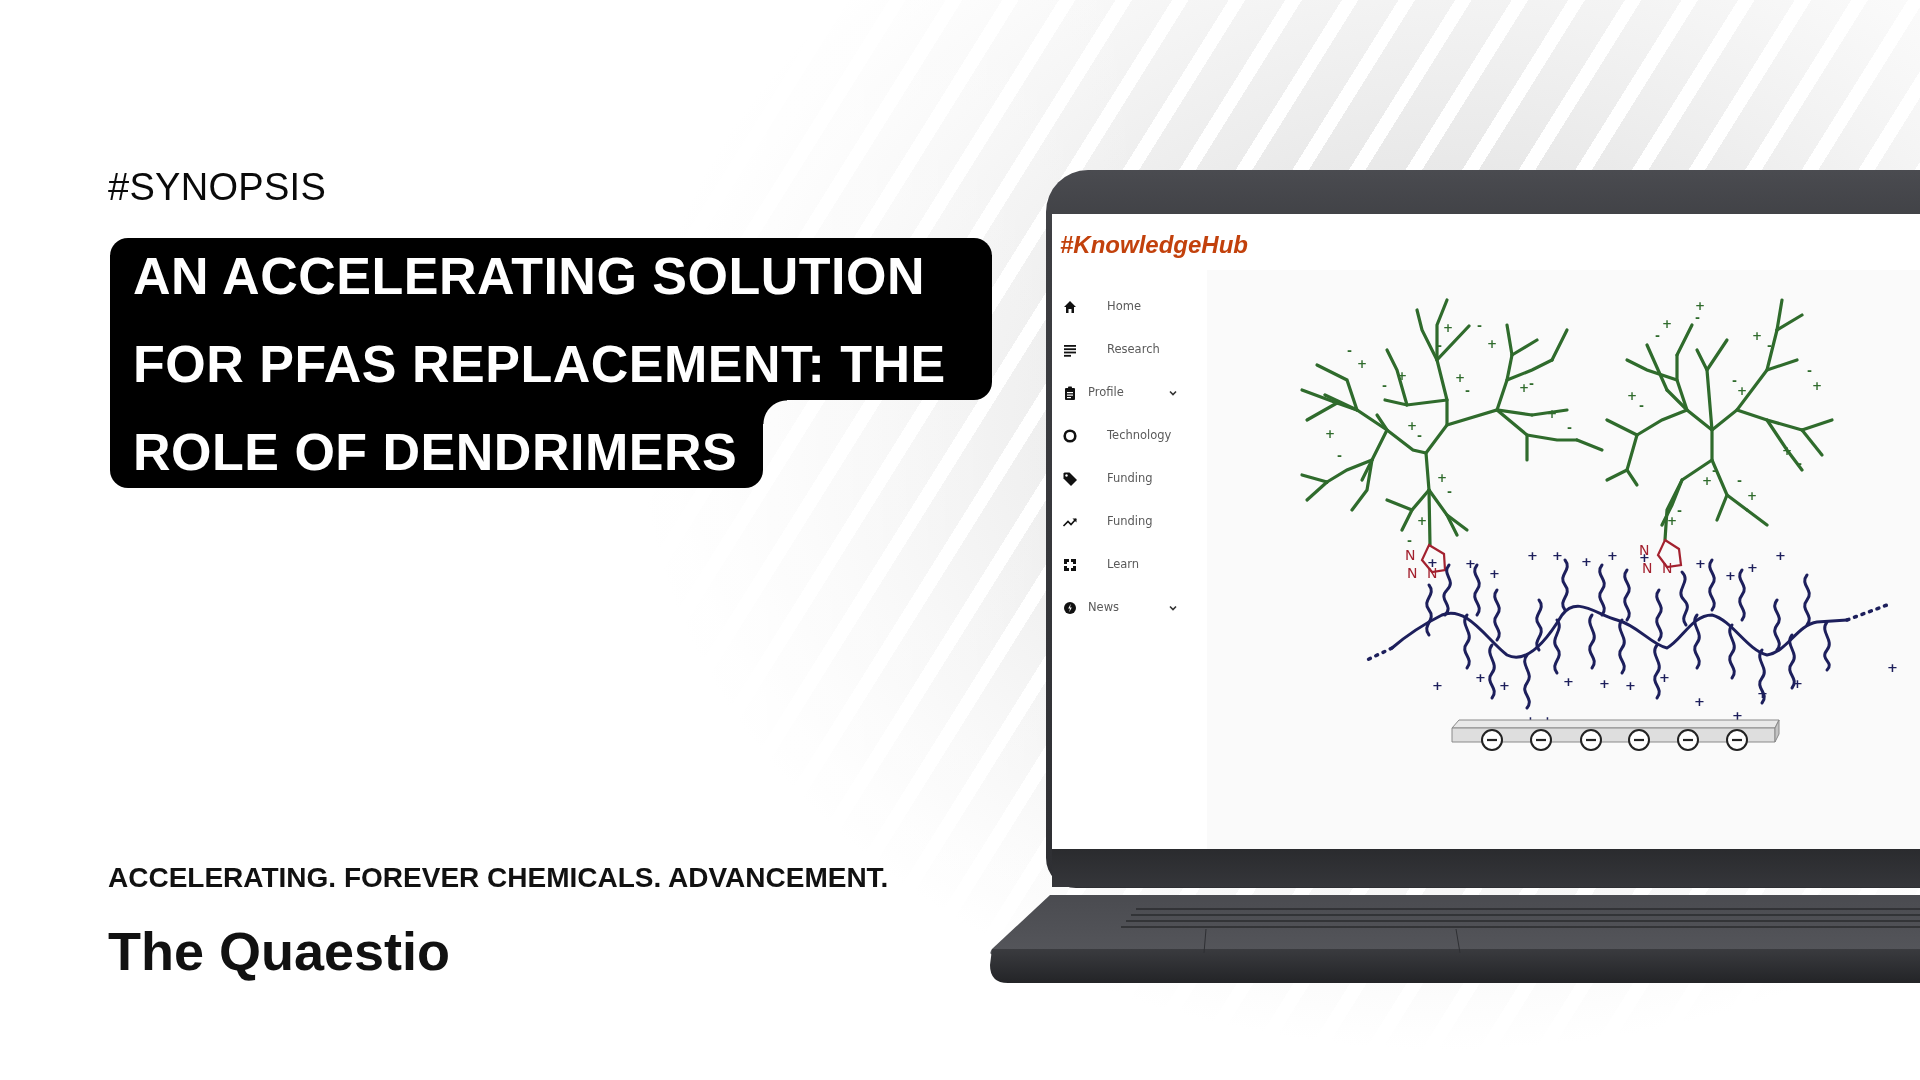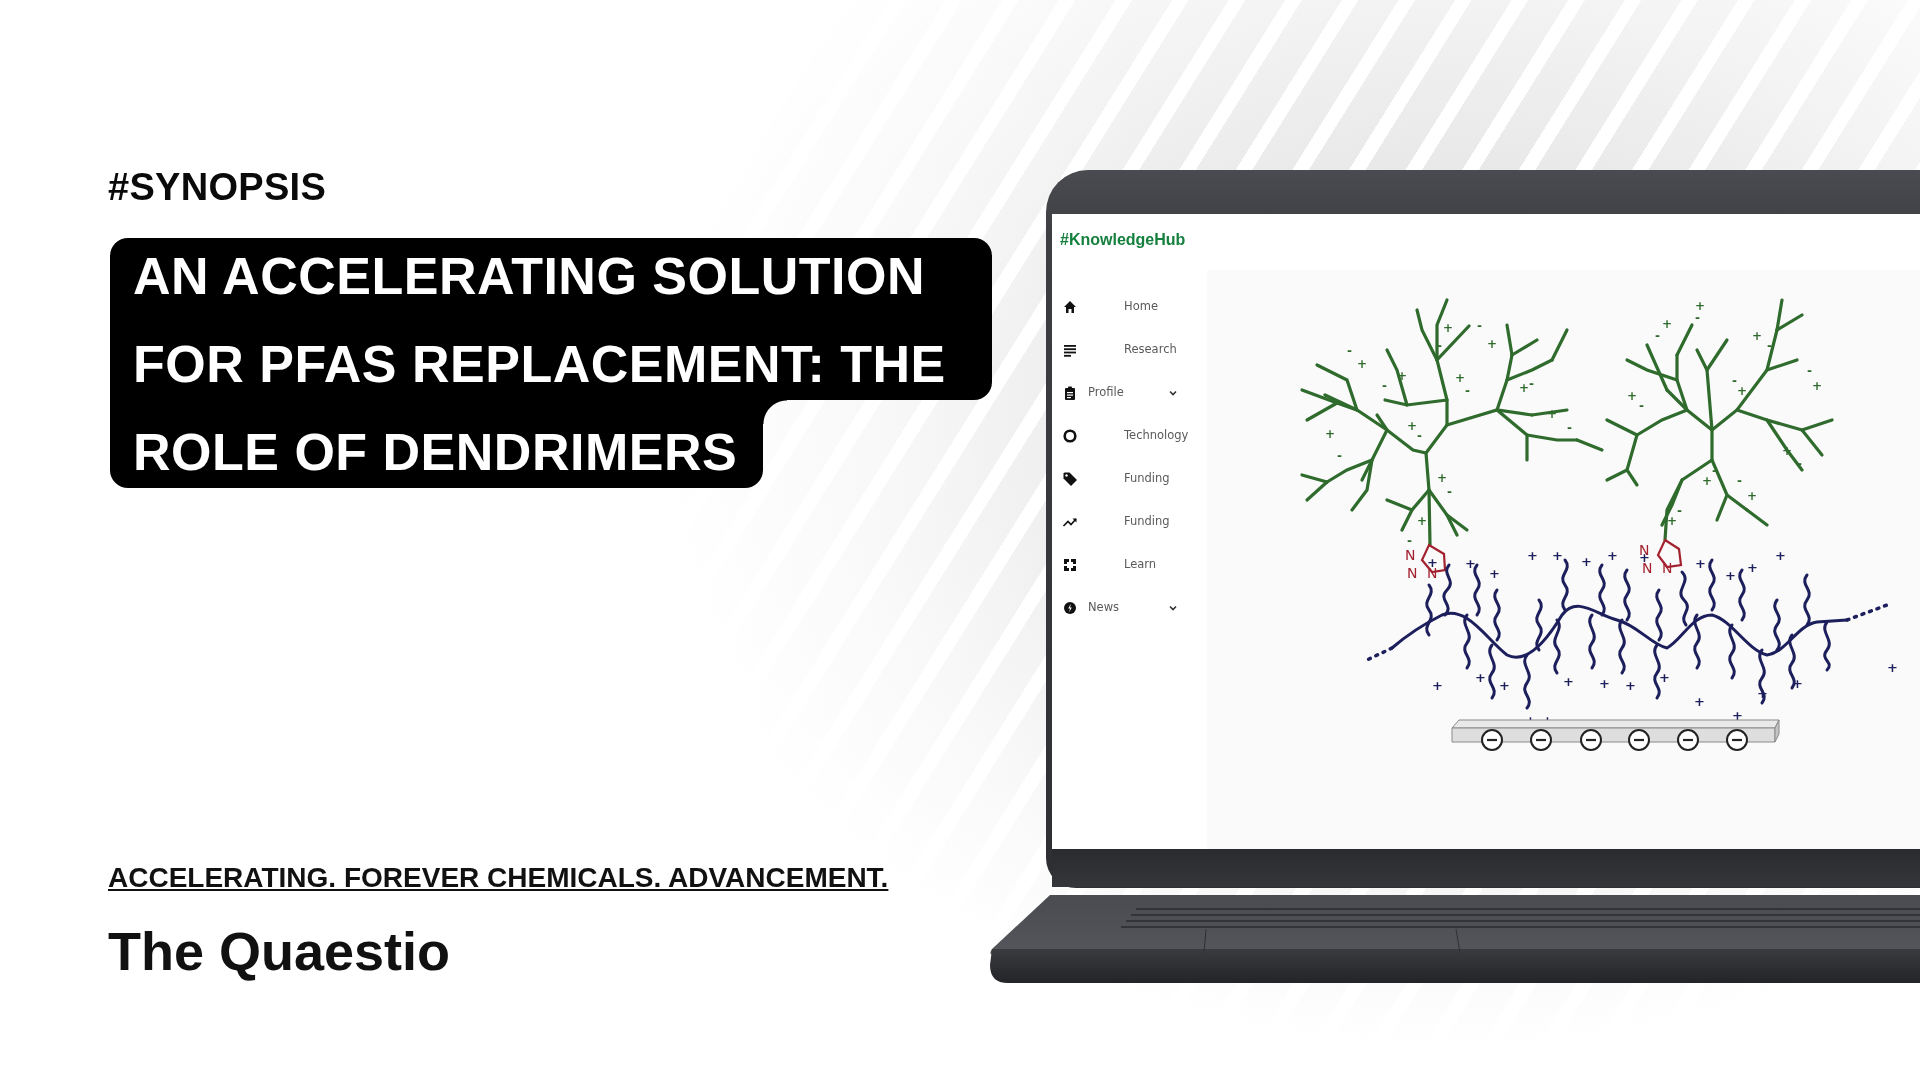--- a/index.html
+++ b/index.html
@@ -20,78 +20,78 @@
     z-index:-1;
   }
   .bg-fade {
     position:absolute; inset:0;
     background: linear-gradient(90deg, rgba(255,255,255,0.92) 0%, rgba(255,255,255,0.75) 30%, rgba(255,255,255,0.0) 60%);
   }
 
   
   .synopsis {
     position:absolute; left:108px; top:166px;
-    font-size:38px; font-weight:bold; color:#0a0a0a; letter-spacing:0.3px;
+    font-size:38px; font-weight:normal; color:#0a0a0a; letter-spacing:0.3px;
   }
   .headline { position:absolute; left:110px; top:238px; }
   .hl-block {
     position:absolute; background:#000; 
   }
   .hl-top { left:0; top:0; width:882px; height:162px; border-radius:18px 18px 18px 0; }
   .hl-bot { left:0; top:150px; width:653px; height:100px; border-radius:0 0 18px 18px; }
   .hl-notch {
     position:absolute; left:653px; top:162px; width:24px; height:24px;
     background: radial-gradient(circle at 100% 100%, transparent 23px, #000 24px);
   }
   .hl-line {
     position:absolute; left:23px; color:#fff; font-weight:bold;
     font-size:52px; letter-spacing:0.5px; white-space:nowrap; line-height:1;
   }
   .tagline {
-    position:absolute; left:108px; top:862px; font-size:28px; font-weight:bold; color:#111;text-decoration:underline;
+    position:absolute; left:108px; top:862px; font-size:28px; font-weight:bold; color:#111;
   }
   .brand {
     position:absolute; left:108px; top:920px; font-size:54px; font-weight:bold; color:#111;
   }
 
   
   .lid {
     position:absolute; left:1046px; top:170px; width:900px; height:718px;
     background:linear-gradient(180deg, #4a4b50 0%, #3d3e42 10%, #2e2f33 100%);
     border-radius:42px 0 0 30px;
   }
   .screen {
     position:absolute; left:1052px; top:214px; width:868px; height:635px;
     background:#fafafa; overflow:hidden;
   }
   .app-header {
     position:absolute; left:0; top:0; width:100%; height:56px; background:#fff;
   }
   .app-title {
-    position:absolute; left:8px; top:17px; font-size:16px; font-weight:bold; color:#15803d;
+    position:absolute; left:8px; top:17px; font-size:24px; font-weight:bold; color:#c2410c;font-style:italic;
   }
   .search {
     position:absolute; left:481px; top:0; width:266px; height:56px;
     border-left:1px solid #ececec; border-right:1px solid #ececec; background:#fff;
   }
   .search-icon { position:absolute; left:14px; top:20px; width:14px; height:14px; }
   .search-input {
     position:absolute; left:34px; top:18px; width:220px; height:20px; border:none; outline:none;
     font-family:"DejaVu Sans", sans-serif; font-size:12px; color:#999; background:transparent;
   }
   .search-input::placeholder { color:#9a9a9a; }
   .sidebar {
     position:absolute; left:0; top:56px; width:155px; height:579px; background:#fff;
   }
   .nav-item {
     position:absolute; left:0; width:155px; height:30px; cursor:pointer;
   }
   .nav-icon { position:absolute; left:10px; top:7px; width:16px; height:16px; }
   .nav-label {
-    position:absolute; left:72px; top:7px; font-family:"DejaVu Sans", sans-serif; font-size:11.5px; color:#5a5a5a;
+    position:absolute; left:55px; top:7px; font-family:"DejaVu Sans", sans-serif; font-size:11.5px; color:#5a5a5a;
   }
   .nav-chev { position:absolute; left:115px; top:9px; width:12px; height:12px; }
   .content { position:absolute; left:155px; top:56px; width:713px; height:579px; background:#fafafa; }
   .diagram { position:absolute; left:0; top:0; }
 
   .bezel-bottom {
     position:absolute; left:1052px; top:849px; width:868px; height:38px;
     background:linear-gradient(180deg,#2a2b2e,#35363a);
   }
   .base {

